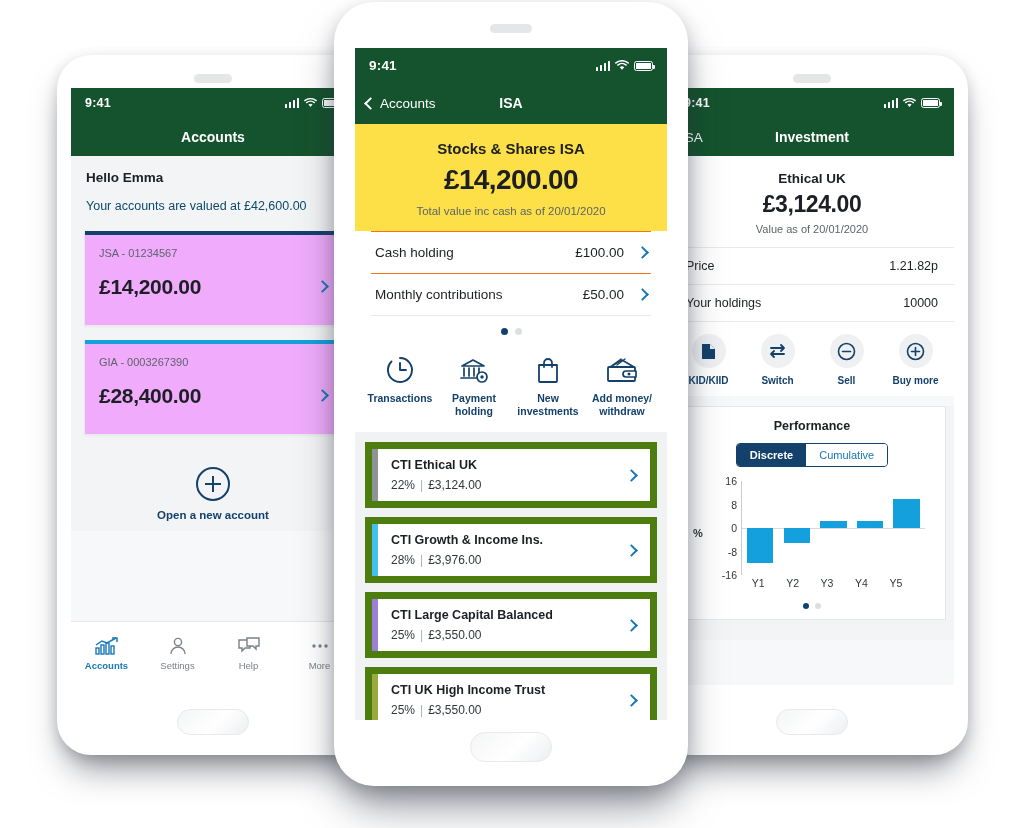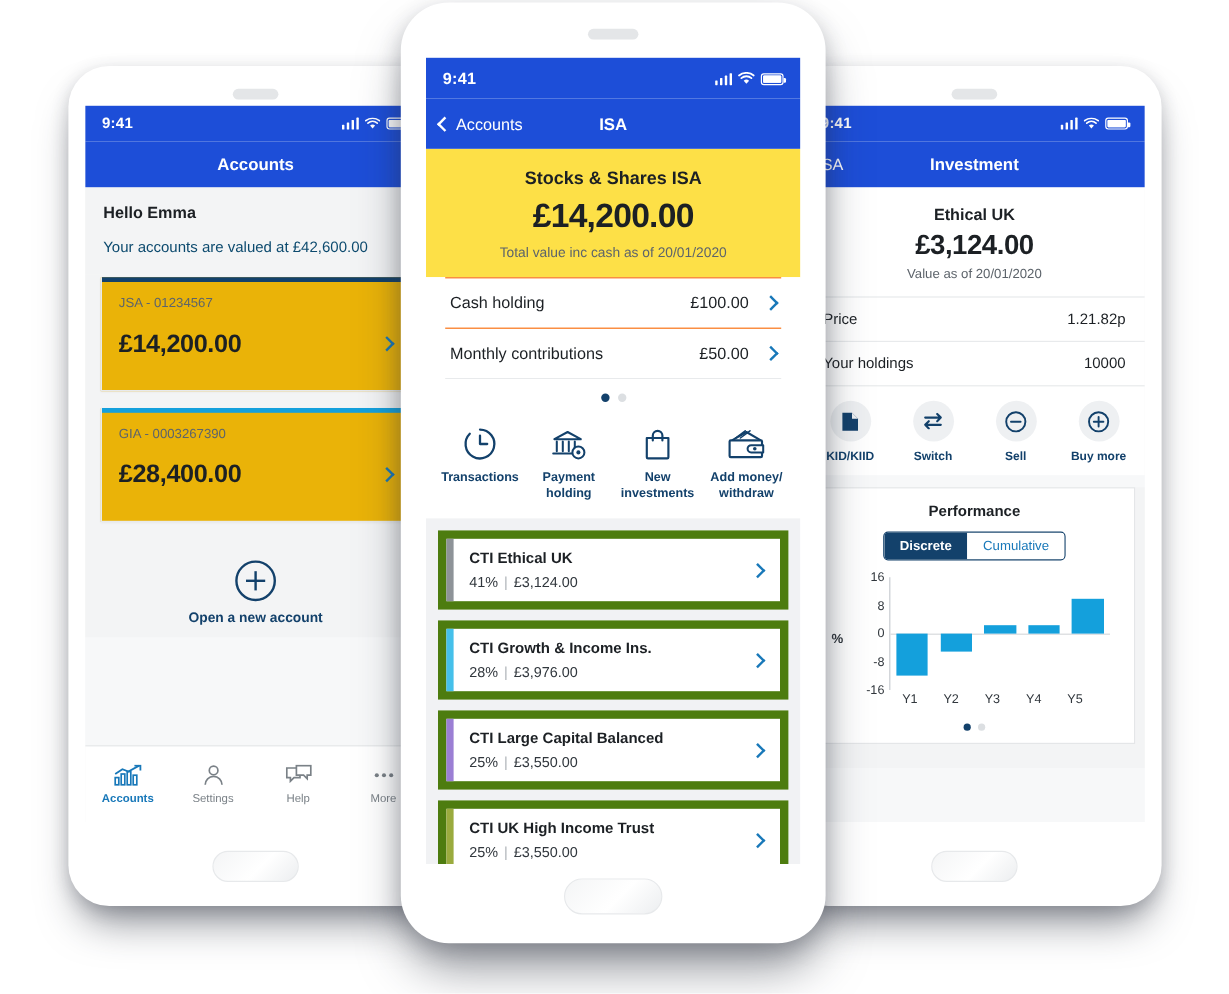--- a/index.html
+++ b/index.html
@@ -47,21 +47,21 @@
     left: 334px; top: 2px; width: 354px; height: 784px;
     border-radius: 40px; z-index: 30;
     box-shadow: 0 26px 42px -8px rgba(40,46,58,0.55),
                 0 6px 18px rgba(40,46,58,0.22);
   }
   #phone-center .speaker { top: 22px; width: 42px; }
   #phone-center .homebtn { bottom: 24px; width: 82px; height: 30px; }
   #phone-center .screen { left: 21px; top: 46px; width: 312px; height: 672px; background:#fff; }
 
   
-  .navy { background: #1d4ed8; }
+  .navy { background: #14532d; }
   .statusbar {
     display: flex; align-items: center; justify-content: space-between;
     padding: 0 14px; color: #ffffff;
   }
   .statusbar .clock { font-size: 12.5px; font-weight: bold; letter-spacing: .2px; }
   .status-icons { display: flex; align-items: flex-end; gap: 5px; }
   .bars { display: flex; align-items: flex-end; gap: 1.5px; height: 10px; }
   .bars i { display: block; width: 2.5px; background: #fff; border-radius: .5px; }
   .bars i:nth-child(1){height:4px} .bars i:nth-child(2){height:6px}
   .bars i:nth-child(3){height:8px} .bars i:nth-child(4){height:10px}
@@ -83,21 +83,21 @@
     font-size: 13.5px; color: #ffffff;
   }
   .chev-left { width: 9px; height: 9px; border-left: 2.4px solid #fff; border-bottom: 2.4px solid #fff;
     transform: rotate(45deg); }
 
   
   .greeting-wrap { background: #f3f4f5; padding: 14px 15px 16px; }
   .greeting { font-size: 13.5px; font-weight: bold; color: #1c2024; }
   .greeting-sub { font-size: 12.5px; color: #0c4a6e; margin-top: 14px; }
 
-  .acct-card { background: #eab308; margin: 0 13px 14px; border: 1px solid #e8eaec;
+  .acct-card { background: #f0abfc; margin: 0 13px 14px; border: 1px solid #e8eaec;
     border-top: none; box-shadow: 0 1px 2px rgba(0,0,0,.05); }
   .acct-card .topbar { height: 4px; }
   .acct-inner { padding: 12px 14px 26px; position: relative; }
   .acct-label { font-size: 11px; color: #5d646b; }
   .acct-amount { font-size: 21px; font-weight: bold; color: #1c2024; margin-top: 16px; letter-spacing: -.3px; }
   .chev-right { width: 9px; height: 9px; border-top: 2.6px solid #1878b9;
     border-right: 2.6px solid #1878b9; transform: rotate(45deg); }
   .acct-arrow { position: absolute; right: 14px; top: 52%; }
 
   .open-new { text-align: center; padding: 18px 0 10px; }
@@ -527,21 +527,21 @@
           <div class="quick-lbl">Add money/ withdraw</div>
         </div>
       </div>
 
       <div class="fund-list">
         <div class="fund-row">
           <div class="fund-accent" style="background:#8e9398"></div>
           <div class="fund-body">
             <div class="fund-name">CTI Ethical UK</div>
             <div class="fund-meta">
-              <span>41%</span><span class="sep">|</span><span>£3,124.00</span>
+              <span>22%</span><span class="sep">|</span><span>£3,124.00</span>
             </div>
           </div>
           <div class="fund-arrow">
               <div class="chev-right"></div>
             </div>
         </div>
         <div class="fund-row">
           <div class="fund-accent" style="background:#45c0ea"></div>
           <div class="fund-body">
             <div class="fund-name">CTI Growth &amp; Income Ins.</div>

